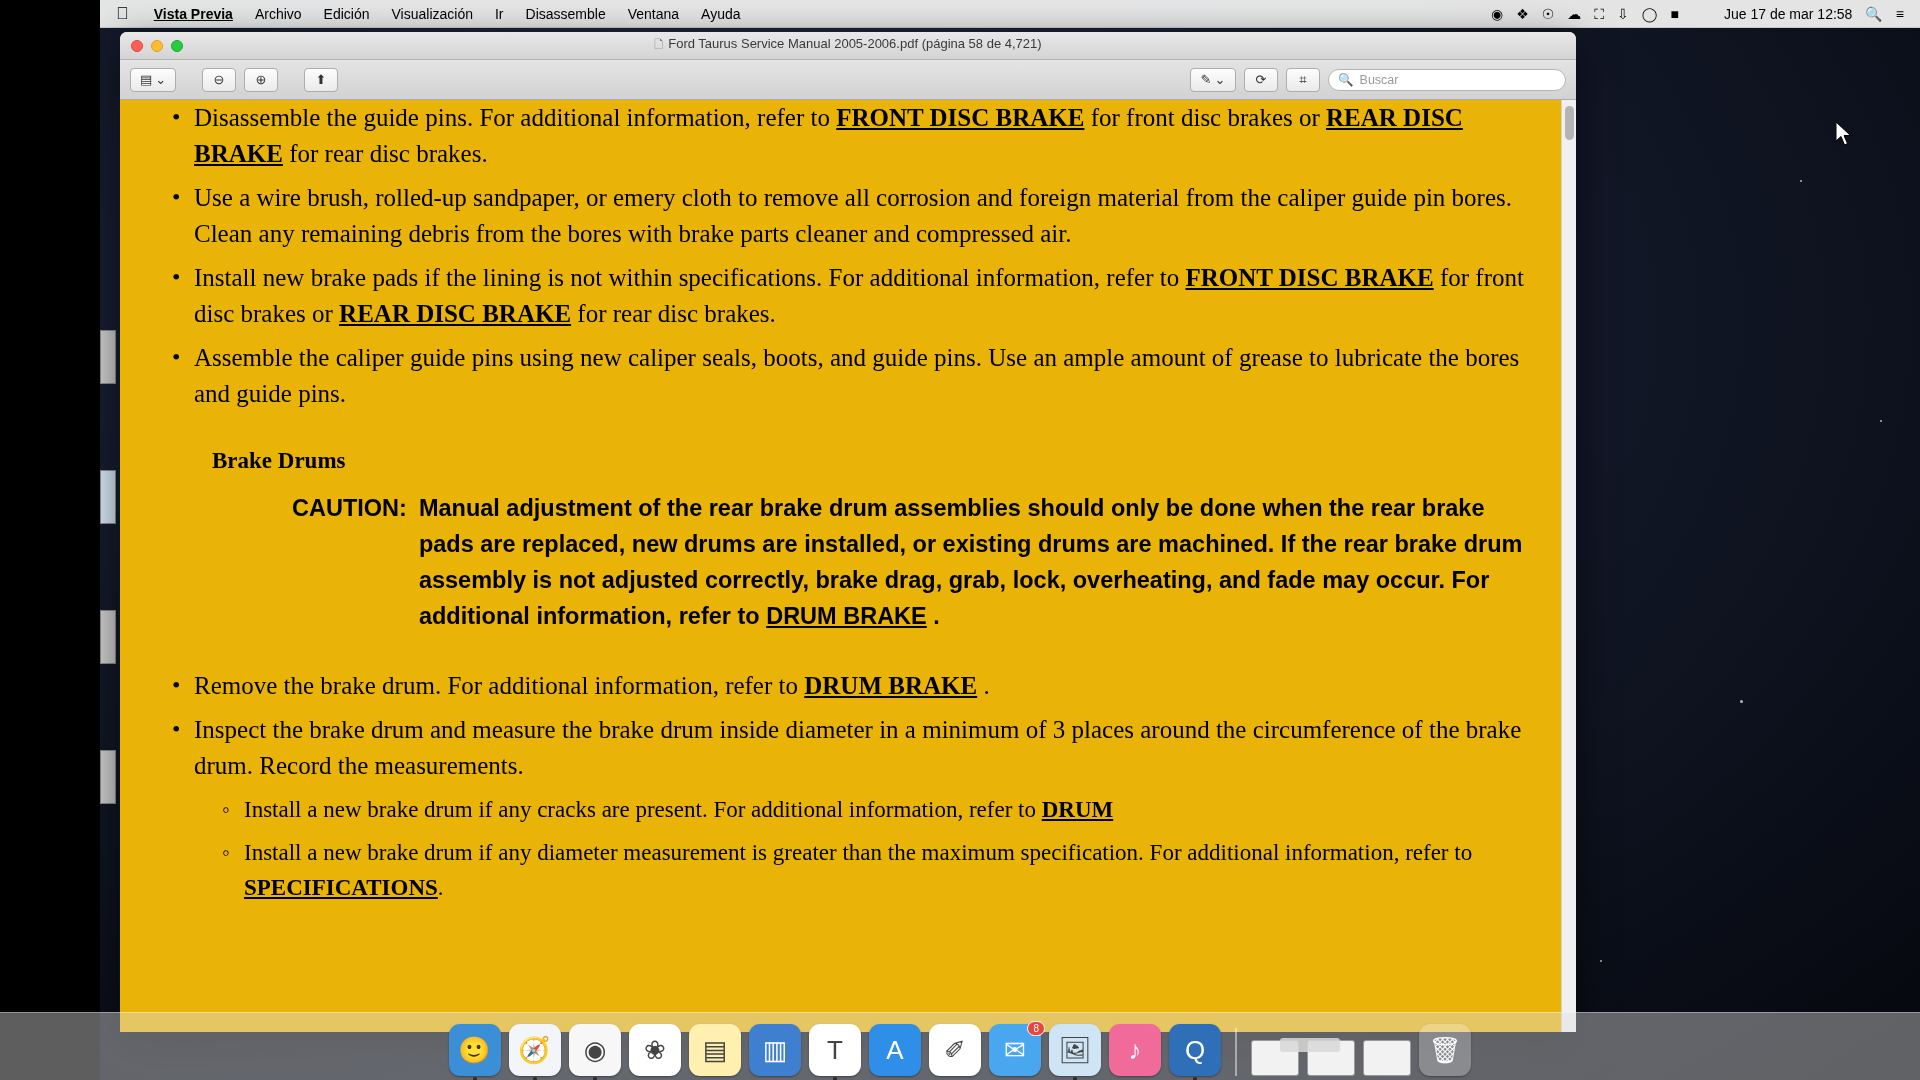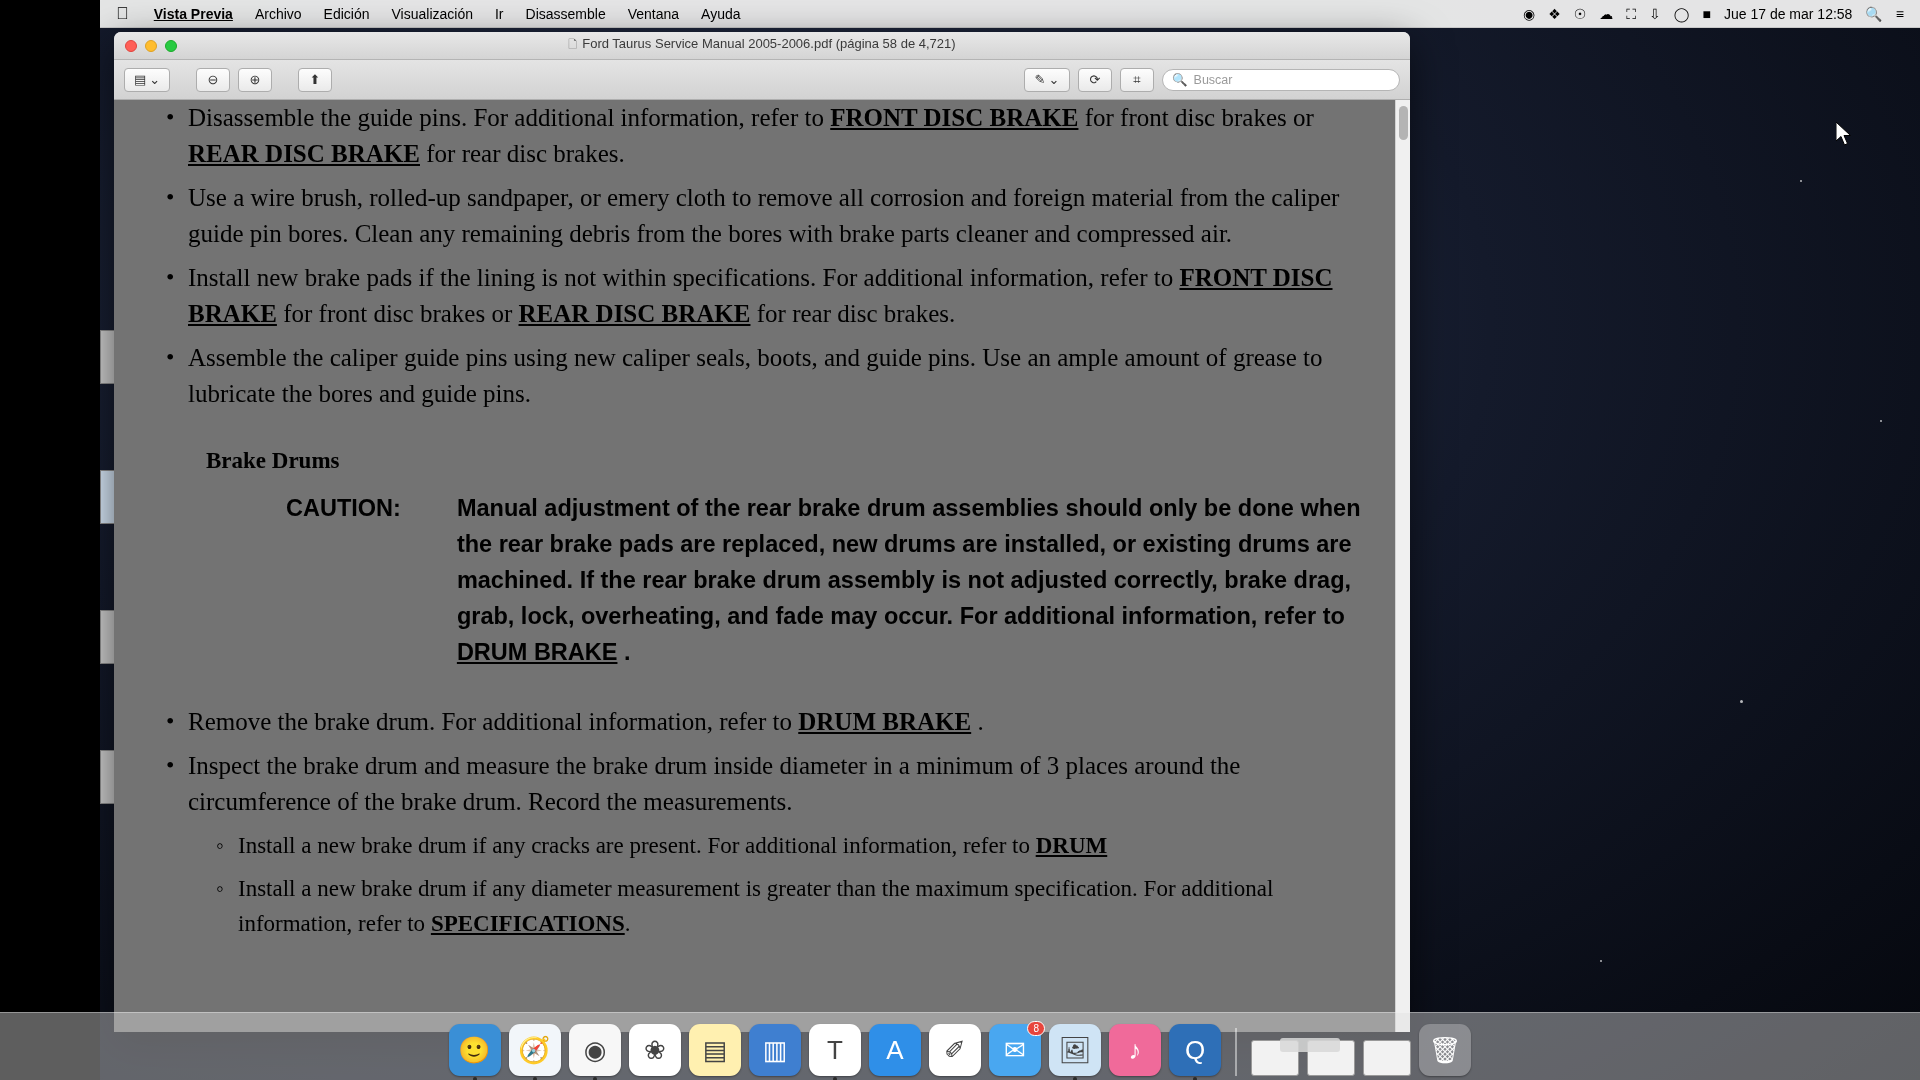--- a/index.html
+++ b/index.html
@@ -34,25 +34,25 @@
   #menubar .apple {
     font-size: 17px; padding: 0 14px 0 16px; line-height: 1;
   }
   #menubar .mi { padding: 0 11px; white-space: nowrap; }
   #menubar .mi.bold { font-weight: bold; text-decoration: underline; }
   #menubar .right {
     margin-left: auto; display: flex; align-items: center; gap: 13px;
     padding-right: 16px; font-size: 14px;
   }
   #menubar .right .ic { font-size: 14px; line-height: 1; display:inline-block; }
-  #menubar .clock { font-size: 14px; }
+  #menubar .clock { font-size: 14px; margin-left: 32px; }
   
   #window {
     position: absolute;
-    left: 114px; top: 32px; width: 1296px; height: 1000px;
+    left: 120px; top: 32px; width: 1456px; height: 1000px;
     background: #ebebeb;
     border-radius: 7px 7px 0 0;
     box-shadow: 0 12px 40px rgba(0,0,0,.6);
     overflow: hidden;
   }
   #titlebar {
     height: 28px;
     background: linear-gradient(#e8e8e8, #d4d4d4);
     border-bottom: 1px solid #b4b4b4;
     display: flex; align-items: center;
@@ -91,21 +91,21 @@
   }
   
   #content {
     position: relative;
     height: calc(1000px - 28px - 40px);
     background: #a9a9a9;
     display: flex;
   }
   #page {
     flex: 1;
-    background: #737373;
+    background: #eab308;
     margin: 0 0 0 0;
     position: relative;
     overflow: hidden;
     padding: 0 46px 0 44px;
     font-family: "Liberation Serif", serif;
     color: #000;
   }
   #pageinner { padding-top: 0; }
   ul.bullets { list-style: none; margin: 0; padding: 0; }
   ul.bullets > li {
@@ -129,21 +129,20 @@
     font-weight: bold; font-size: 23px;
     margin: 36px 0 16px 48px;
   }
   #caution {
     margin: 0 0 34px 128px;
     font-family: "Liberation Sans", sans-serif;
     font-weight: bold;
     font-size: 23.5px;
     line-height: 36px;
     display: flex;
-    gap: 44px;
   }
   #caution .word { white-space: nowrap; margin-right: 12px; }
   #caution .body { flex: 1; }
   .clip-top { margin-top: -10px; }
   
   #vscroll {
     position: absolute; right: 0; top: 0; width: 15px; height: 100%;
     background: #f0f0f0; border-left: 1px solid #d2d2d2;
   }
   #vthumb {

